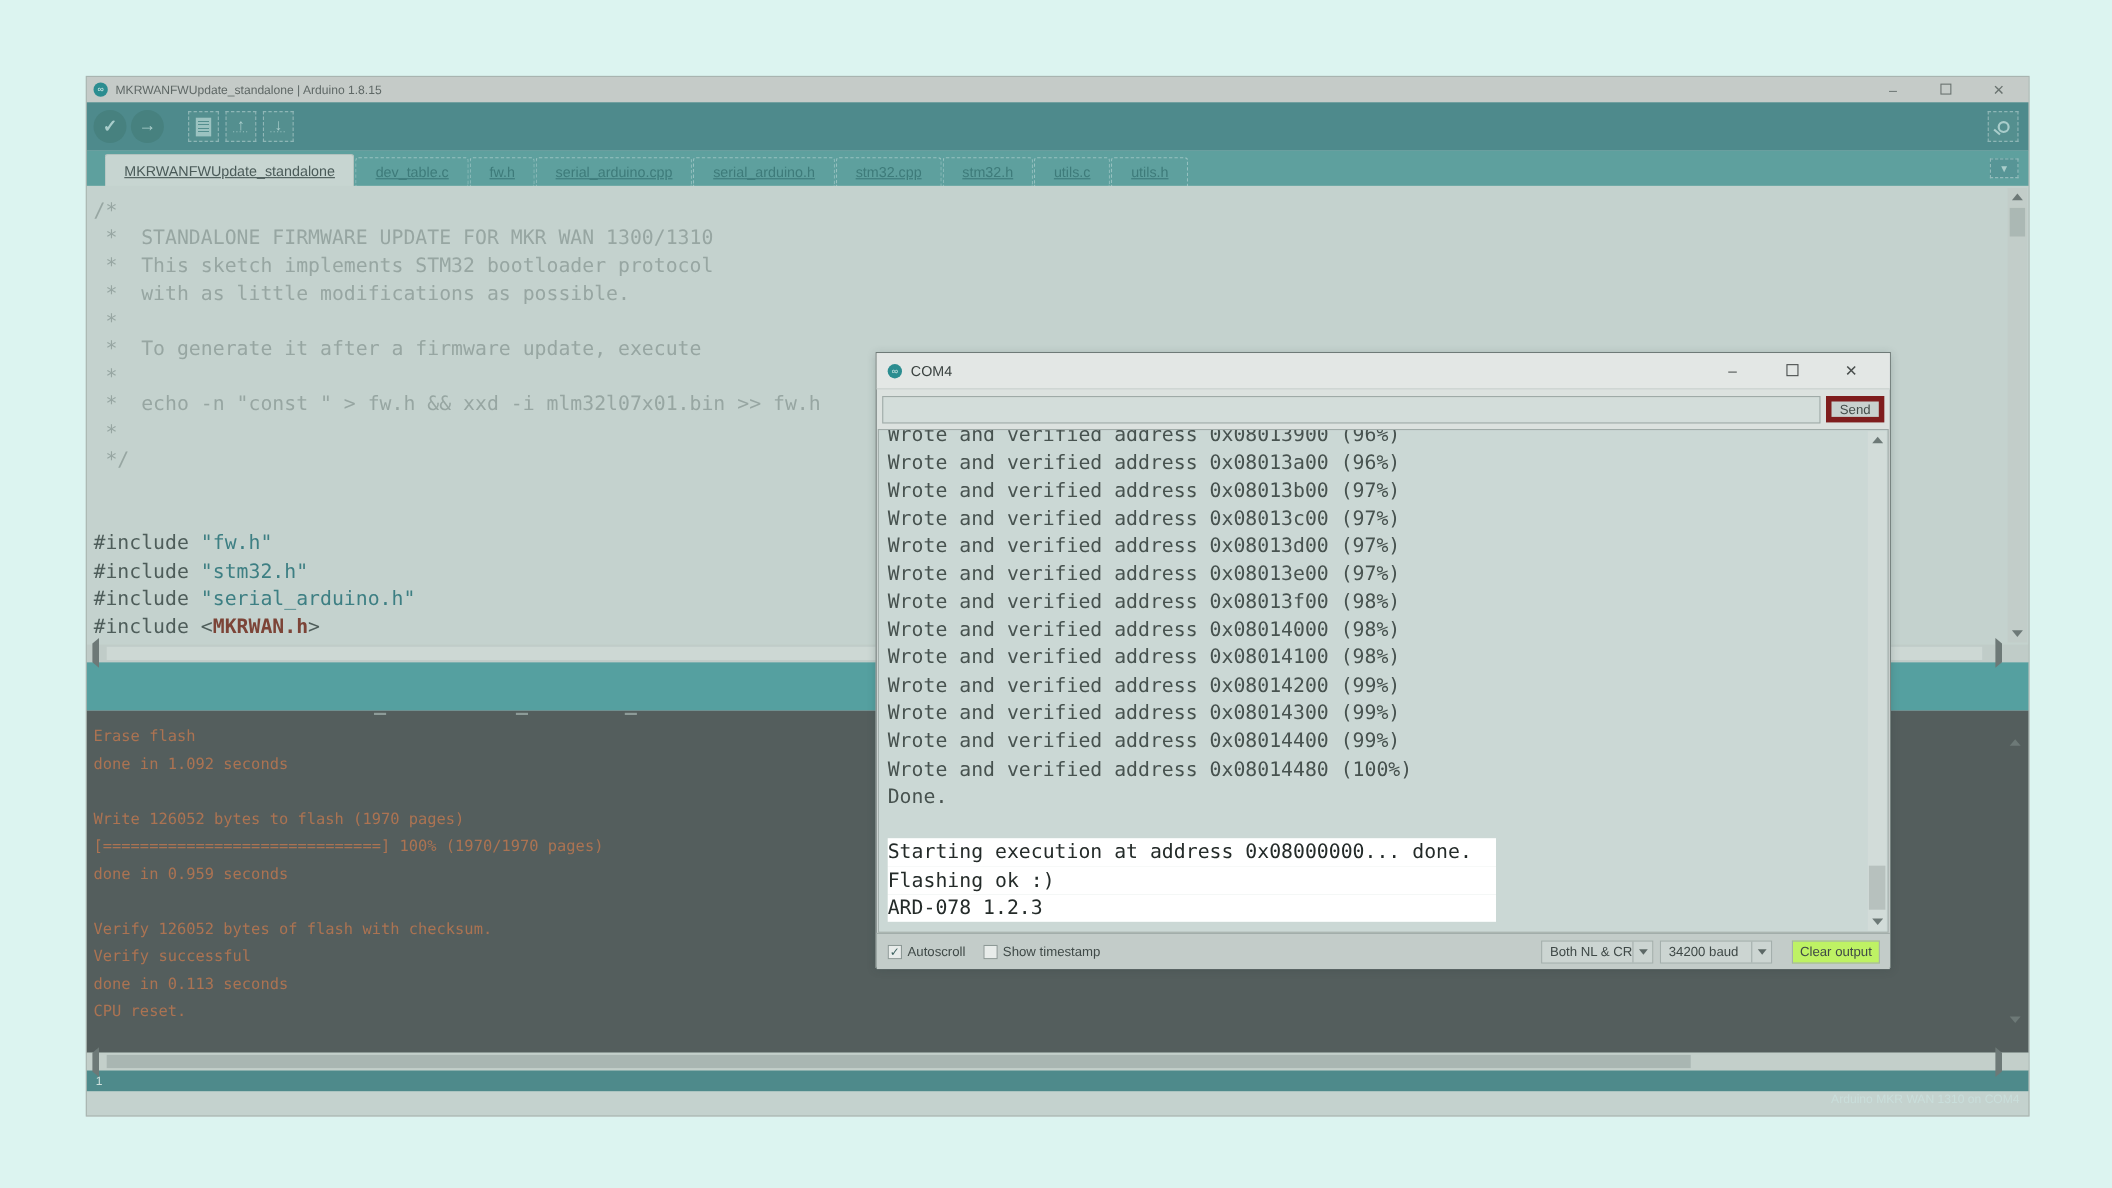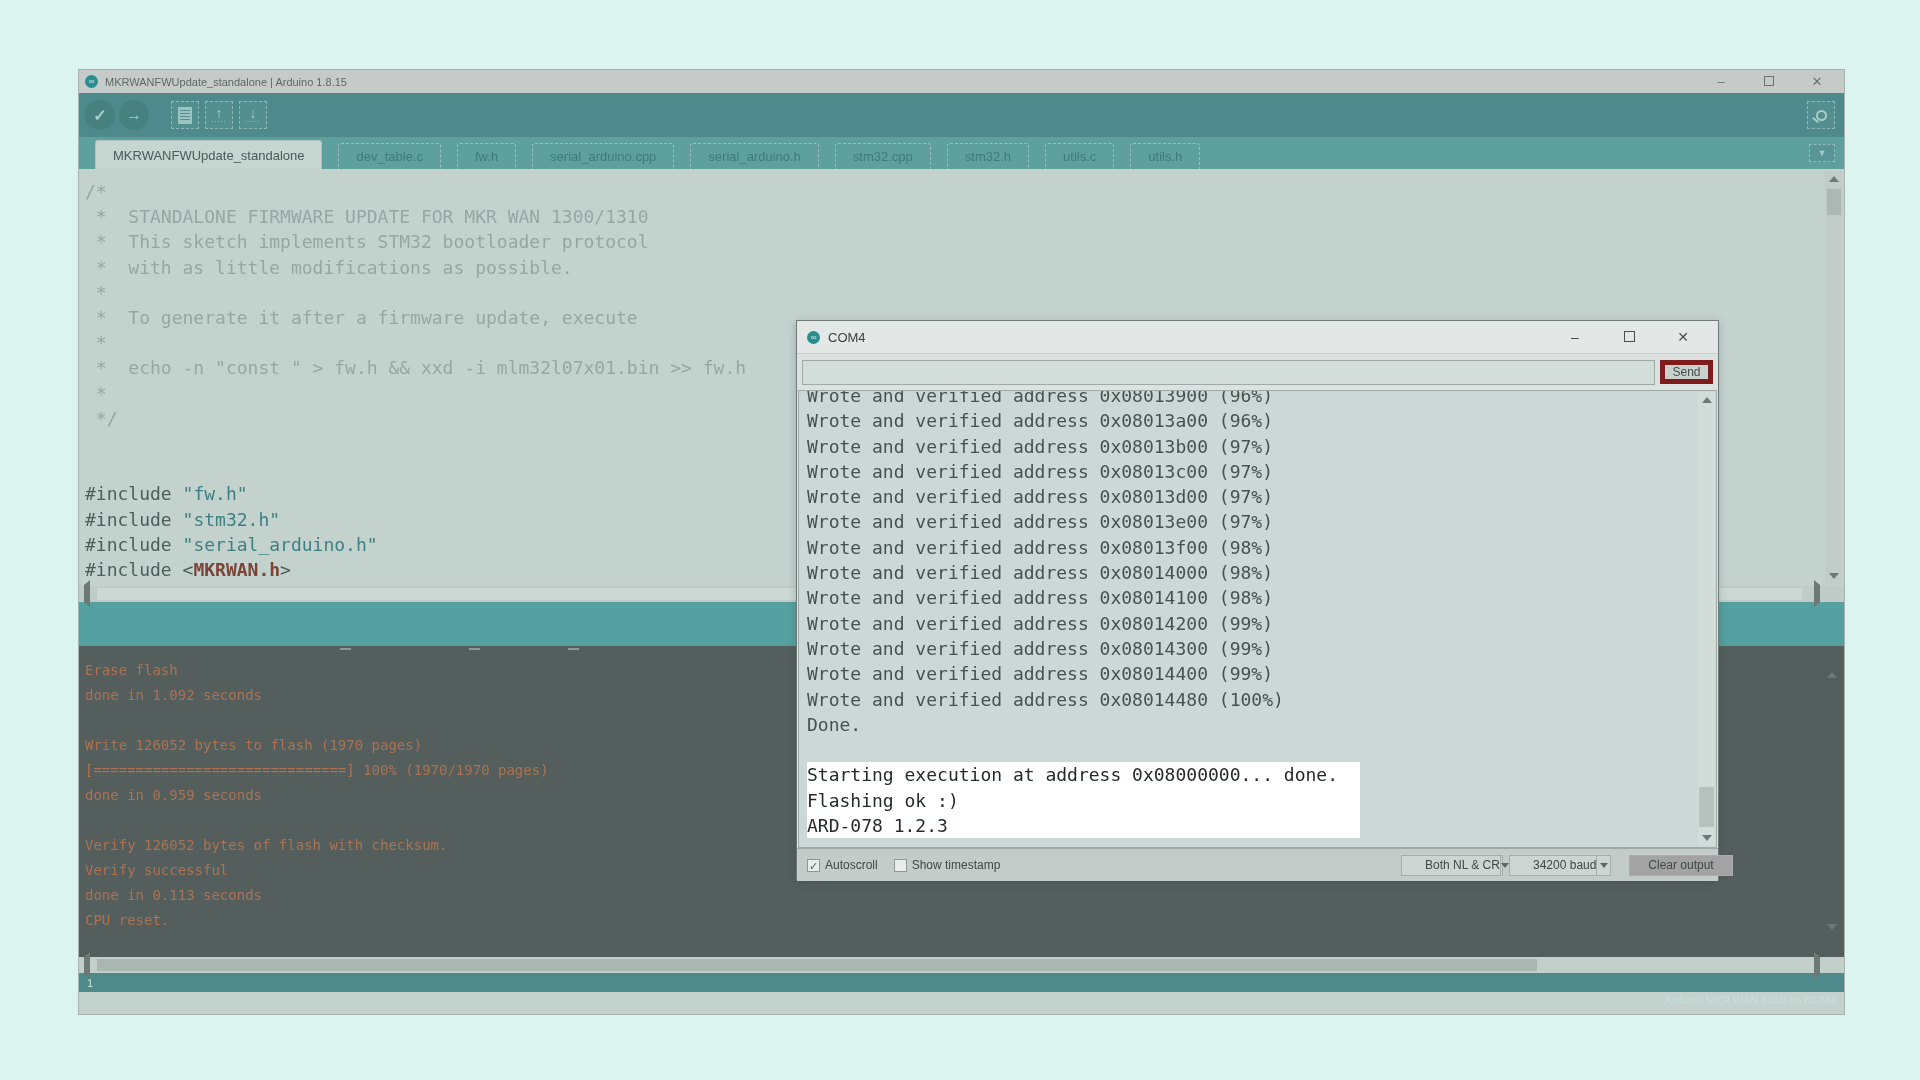--- a/index.html
+++ b/index.html
@@ -36,21 +36,21 @@
     background:repeating-linear-gradient(#548f8f 0 1px, #9cc3c1 1px 3px); }
   .serial-btn { position:absolute; right:9px; top:8px; width:28px; height:28px; background:#548f8f;
     border:1px dashed rgba(255,255,255,.35); display:flex; align-items:center; justify-content:center; }
   .mag { width:11px; height:11px; border:2px solid #a9cdcb; border-radius:50%; position:relative; }
   .mag::after { content:""; position:absolute; left:-6px; top:7px; width:7px; height:2px;
     background:#a9cdcb; transform:rotate(40deg); }
 
   .tab-bar { height:32px; background:#5ea09e; display:flex; align-items:flex-end; padding-left:16px; position:relative; }
   .tab { height:26px; display:flex; align-items:center; padding:0 17px; font-size:13px;
     color:#3e7b7a; border:1px dashed rgba(255,255,255,.35); border-bottom:none;
-    border-radius:3px 3px 0 0; margin-right:16px; white-space:nowrap; }
+    border-radius:3px 3px 0 0; margin-right:1px; white-space:nowrap;text-decoration:underline; }
   .tab.active { background:#c7d5d1; color:#4a5a58; height:29px; border:1px solid #b2c2be; border-bottom:none; }
   .tab-dd { position:absolute; right:9px; top:7px; width:26px; height:18px; background:#579596;
     border:1px dashed rgba(255,255,255,.35); color:#a9cdcb; font-size:9px; text-align:center; line-height:17px; }
 
   .editor { height:417px; background:#c4d2ce; position:relative; overflow:hidden; }
   .code-pane { position:absolute; left:6px; top:10px; right:26px; bottom:0; overflow:hidden;
     font-family:"DejaVu Sans Mono", monospace; font-size:18px; line-height:25.2px; }
   .code-line { white-space:pre; }
   .comment { color:#97a6a2; }
   .dir { color:#4e5d5a; }
@@ -110,27 +110,27 @@
   .sm-line.sel { background:#ffffff; color:#242b29; width:553px; }
   .sm-scroll { position:absolute; right:1px; top:1px; bottom:1px; width:17px; background:#d2dcd9; }
   .sm-thumb { position:absolute; left:1px; right:1px; top:395px; height:40px; background:#b7c1be; }
 
   .sm-bottombar { height:33px; border-top:1px solid #9faaa7; background:#c3ccc9;
     display:flex; align-items:center; padding:0 10px; position:relative; font-size:12px; color:#3f4947; }
   .cb { width:13px; height:13px; background:#e8ecea; border:1px solid #8d9996; margin-right:5px;
     font-size:11px; line-height:12px; text-align:center; color:#3f6360; }
   .cb-group { display:flex; align-items:center; margin-right:16px; }
   .dd { position:absolute; height:21px; background:#ccd5d2; border:1px solid #a4afac;
-    display:flex; align-items:center; font-size:12px; color:#3f4947;padding-left:16px; }
+    display:flex; align-items:center; font-size:12px; color:#3f4947; }
   .dd-label { flex:1; padding-left:7px; white-space:nowrap; }
   .dd-arrow { width:18px; height:100%; border-left:1px solid #a4afac;
     display:flex; align-items:center; justify-content:center; }
   .dd-arrow .chev.down { border-top:5px solid #5c6866; border-left-width:4px; border-right-width:4px; }
   .dd1 { left:604px; width:102px; } .dd2 { left:712px; width:102px; }
-  .sm-clear { position:absolute; left:832px; width:104px; height:21px; background:#a3a3a3;
+  .sm-clear { position:absolute; left:832px; width:80px; height:21px; background:#bef264;
     border:1px solid #a4afac; font-size:12px; color:#3f4947;
     display:flex; align-items:center; justify-content:center; }
 </style>
 </head>
 <body>
 
 <div class="ide-window">
 
   <div class="title-bar">
     <span class="arduino-logo">∞</span>

